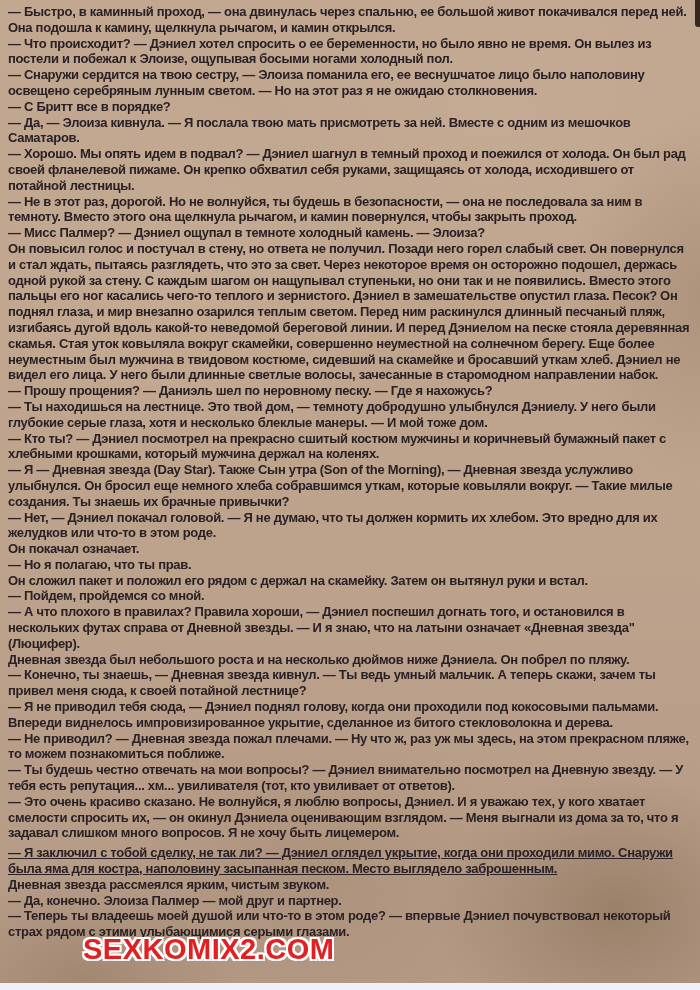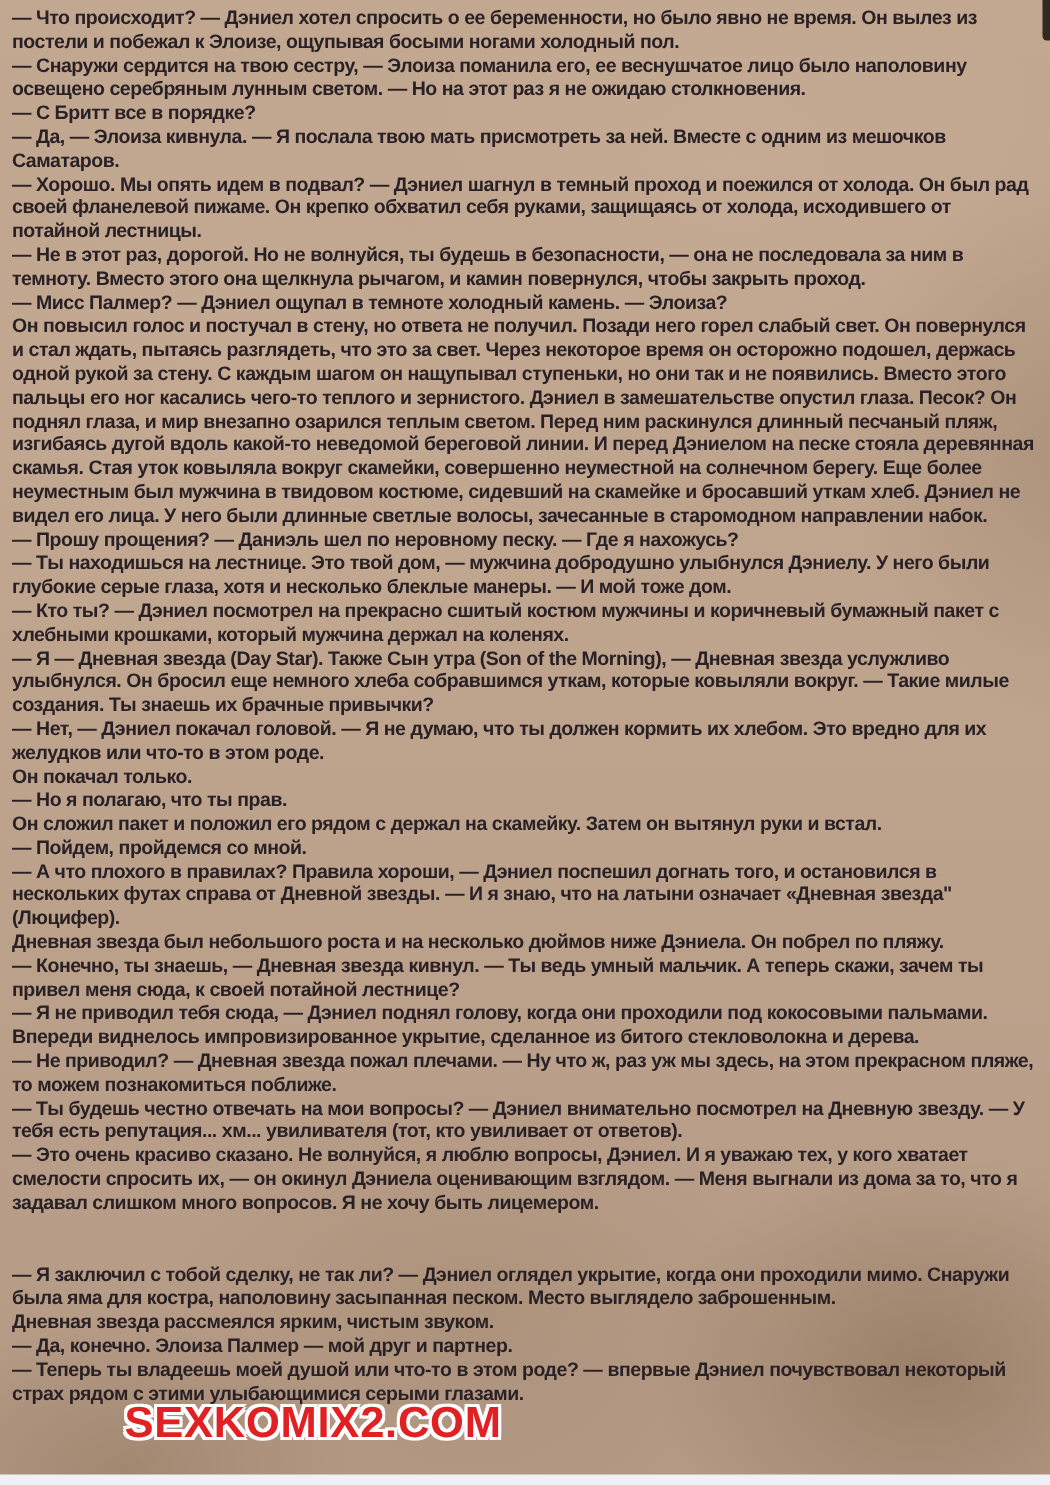--- a/index.html
+++ b/index.html
@@ -26,21 +26,21 @@
     position: absolute;
     left: 8px; right: 6px; top: 4px;
     color: #292125;
     font-size: 13px;
     font-weight: bold;
     line-height: 15.8px;
     letter-spacing: -0.3px;
     text-align: left;
   }
   .text p { margin: 0; }
-  .text p.gap { margin-top: 32px; }
+  .text p.gap { margin-top: 4px; text-decoration: underline; }
   .watermark {
     position: absolute;
     left: 83px; top: 933px;
     font-size: 29px;
     font-weight: bold;
     letter-spacing: 0.5px;
     color: #e02022;
     text-shadow:
       -2px -2px 0 #fdfdfd, 2px -2px 0 #fdfdfd,
       -2px 2px 0 #fdfdfd, 2px 2px 0 #fdfdfd,
@@ -61,34 +61,35 @@
     left: 0; right: 0; bottom: 0;
     height: 7px;
     background: #f1f0f6;
   }
 </style>
 </head>
 <body>
 
 <div class="page">
   <div class="text" id="story-text">
+      <p>— Быстро, в каминный проход, — она двинулась через спальню, ее большой живот покачивался перед ней. Она подошла к камину, щелкнула рычагом, и камин открылся.</p>
       <p>— Что происходит? — Дэниел хотел спросить о ее беременности, но было явно не время. Он вылез из постели и побежал к Элоизе, ощупывая босыми ногами холодный пол.</p>
       <p>— Снаружи сердится на твою сестру, — Элоиза поманила его, ее веснушчатое лицо было наполовину освещено серебряным лунным светом. — Но на этот раз я не ожидаю столкновения.</p>
       <p>— С Бритт все в порядке?</p>
       <p>— Да, — Элоиза кивнула. — Я послала твою мать присмотреть за ней. Вместе с одним из мешочков Саматаров.</p>
       <p>— Хорошо. Мы опять идем в подвал? — Дэниел шагнул в темный проход и поежился от холода. Он был рад своей фланелевой пижаме. Он крепко обхватил себя руками, защищаясь от холода, исходившего от потайной лестницы.</p>
       <p>— Не в этот раз, дорогой. Но не волнуйся, ты будешь в безопасности, — она не последовала за ним в темноту. Вместо этого она щелкнула рычагом, и камин повернулся, чтобы закрыть проход.</p>
       <p>— Мисс Палмер? — Дэниел ощупал в темноте холодный камень. — Элоиза?</p>
       <p>Он повысил голос и постучал в стену, но ответа не получил. Позади него горел слабый свет. Он повернулся и стал ждать, пытаясь разглядеть, что это за свет. Через некоторое время он осторожно подошел, держась одной рукой за стену. С каждым шагом он нащупывал ступеньки, но они так и не появились. Вместо этого пальцы его ног касались чего-то теплого и зернистого. Дэниел в замешательстве опустил глаза. Песок? Он поднял глаза, и мир внезапно озарился теплым светом. Перед ним раскинулся длинный песчаный пляж, изгибаясь дугой вдоль какой-то неведомой береговой линии. И перед Дэниелом на песке стояла деревянная скамья. Стая уток ковыляла вокруг скамейки, совершенно неуместной на солнечном берегу. Еще более неуместным был мужчина в твидовом костюме, сидевший на скамейке и бросавший уткам хлеб. Дэниел не видел его лица. У него были длинные светлые волосы, зачесанные в старомодном направлении набок.</p>
       <p>— Прошу прощения? — Даниэль шел по неровному песку. — Где я нахожусь?</p>
-      <p>— Ты находишься на лестнице. Это твой дом, — мужчина добродушно улыбнулся Дэниелу. У него были глубокие серые глаза, хотя и несколько блеклые манеры. — И мой тоже дом.</p>
+      <p>— Ты находишься на лестнице. Это твой дом, — темноту добродушно улыбнулся Дэниелу. У него были глубокие серые глаза, хотя и несколько блеклые манеры. — И мой тоже дом.</p>
       <p>— Кто ты? — Дэниел посмотрел на прекрасно сшитый костюм мужчины и коричневый бумажный пакет с хлебными крошками, который мужчина держал на коленях.</p>
       <p>— Я — Дневная звезда (Day Star). Также Сын утра (Son of the Morning), — Дневная звезда услужливо улыбнулся. Он бросил еще немного хлеба собравшимся уткам, которые ковыляли вокруг. — Такие милые создания. Ты знаешь их брачные привычки?</p>
       <p>— Нет, — Дэниел покачал головой. — Я не думаю, что ты должен кормить их хлебом. Это вредно для их желудков или что-то в этом роде.</p>
-      <p>Он покачал только.</p>
+      <p>Он покачал означает.</p>
       <p>— Но я полагаю, что ты прав.</p>
       <p>Он сложил пакет и положил его рядом с держал на скамейку. Затем он вытянул руки и встал.</p>
       <p>— Пойдем, пройдемся со мной.</p>
       <p>— А что плохого в правилах? Правила хороши, — Дэниел поспешил догнать того, и остановился в нескольких футах справа от Дневной звезды. — И я знаю, что на латыни означает «Дневная звезда"(Люцифер).</p>
       <p>Дневная звезда был небольшого роста и на несколько дюймов ниже Дэниела. Он побрел по пляжу.</p>
       <p>— Конечно, ты знаешь, — Дневная звезда кивнул. — Ты ведь умный мальчик. А теперь скажи, зачем ты привел меня сюда, к своей потайной лестнице?</p>
       <p>— Я не приводил тебя сюда, — Дэниел поднял голову, когда они проходили под кокосовыми пальмами. Впереди виднелось импровизированное укрытие, сделанное из битого стекловолокна и дерева.</p>
       <p>— Не приводил? — Дневная звезда пожал плечами. — Ну что ж, раз уж мы здесь, на этом прекрасном пляже, то можем познакомиться поближе.</p>
       <p>— Ты будешь честно отвечать на мои вопросы? — Дэниел внимательно посмотрел на Дневную звезду. — У тебя есть репутация... хм... увиливателя (тот, кто увиливает от ответов).</p>
       <p>— Это очень красиво сказано. Не волнуйся, я люблю вопросы, Дэниел. И я уважаю тех, у кого хватает смелости спросить их, — он окинул Дэниела оценивающим взглядом. — Меня выгнали из дома за то, что я задавал слишком много вопросов. Я не хочу быть лицемером.</p>

